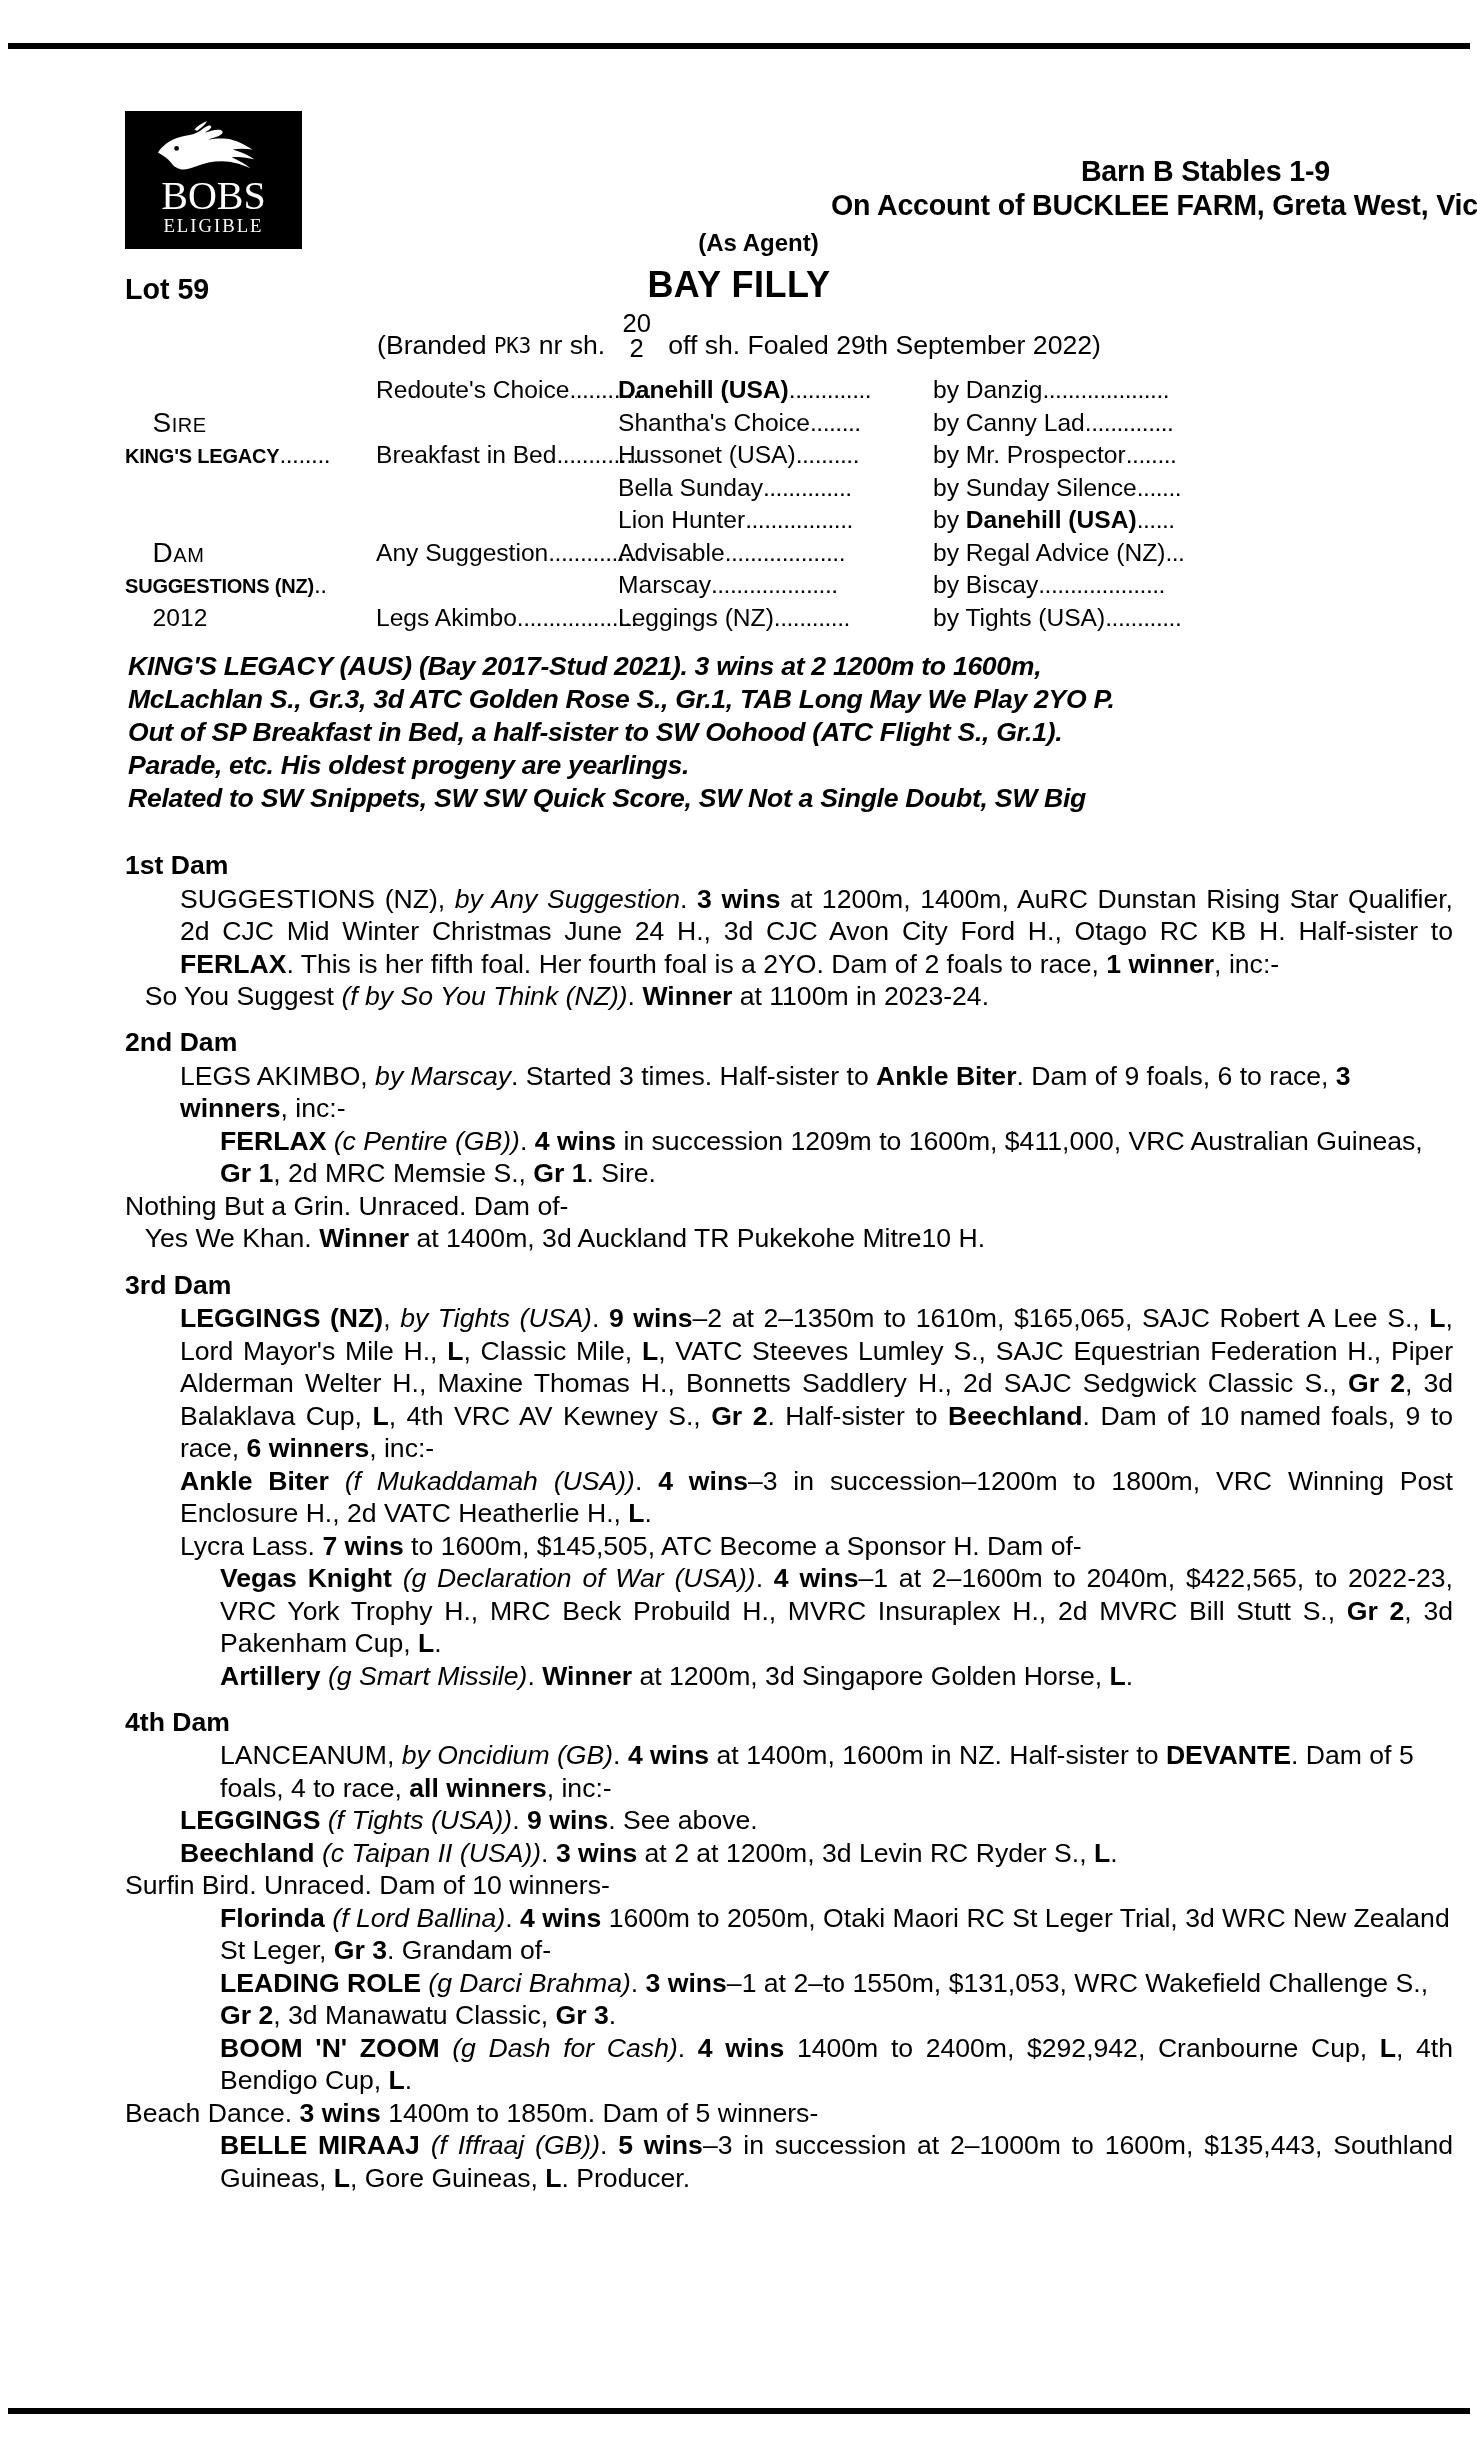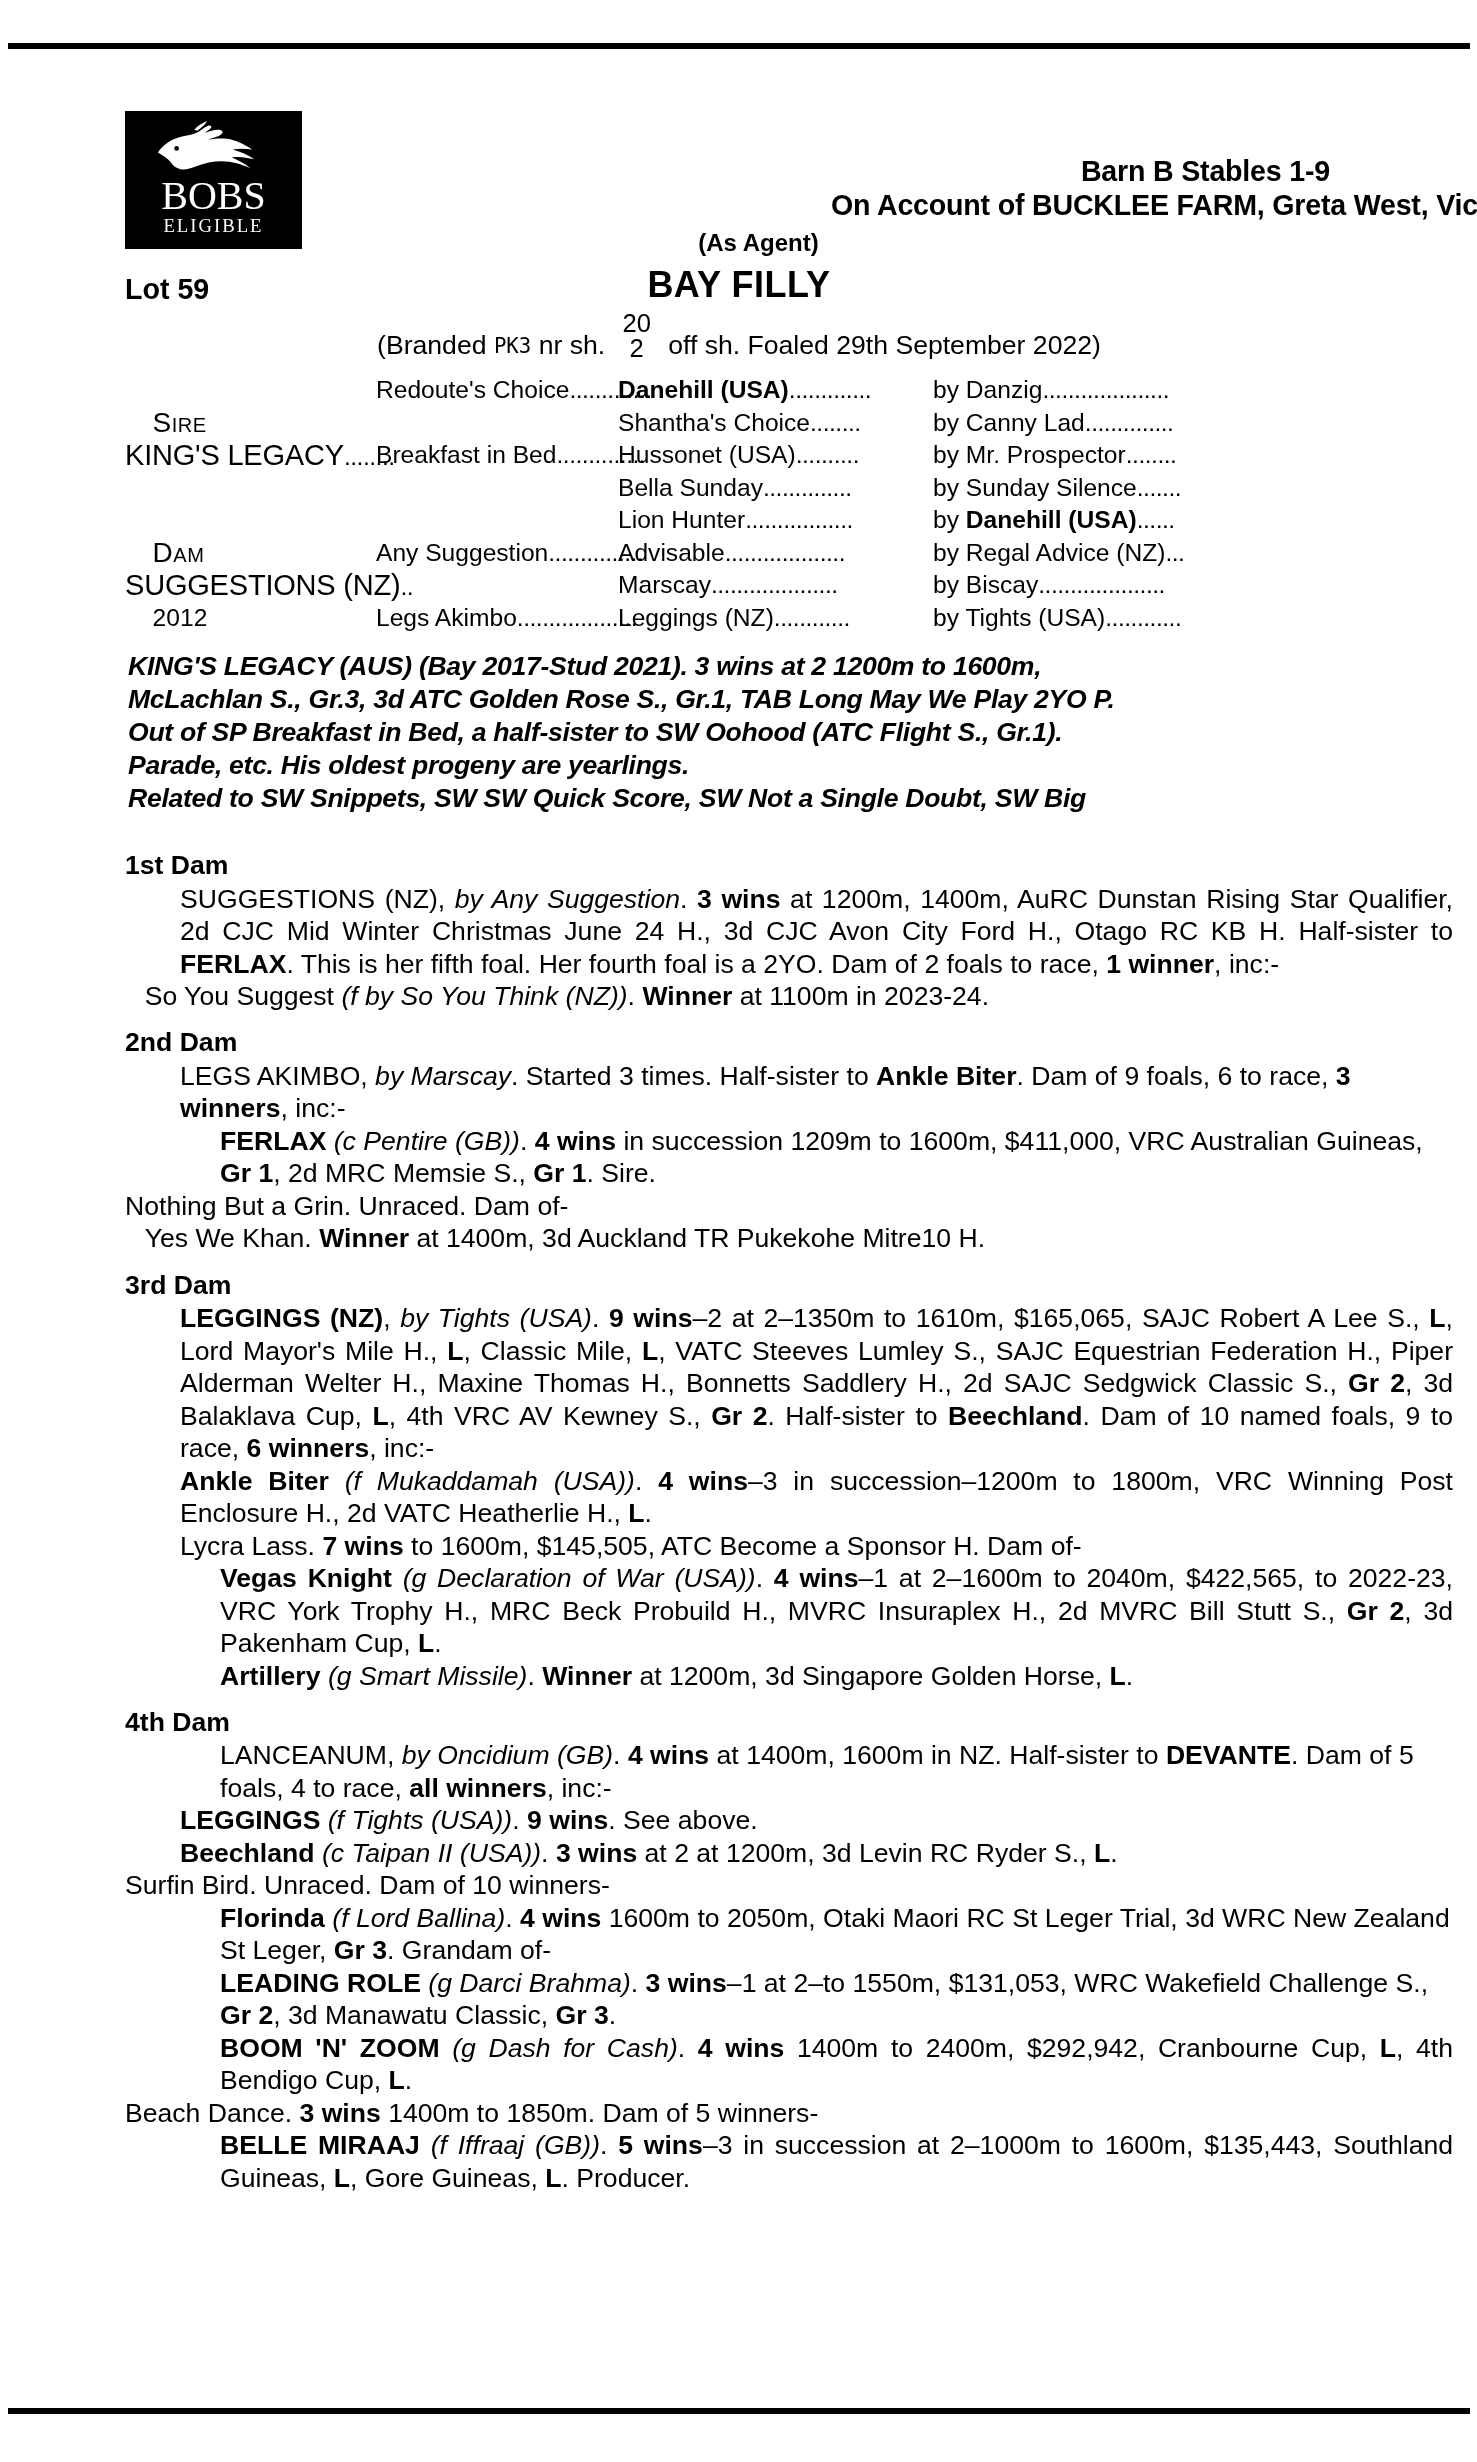--- a/index.html
+++ b/index.html
@@ -159,21 +159,21 @@
     position: absolute;
     left: 808px; top: 0;
     width: 325px;
   }
 
   .smallcaps {
     font-size: 28px;
     font-variant: small-caps;
     letter-spacing: 0.5px;
   }
-  .nm-bold { font-weight: normal; font-size: 29px; letter-spacing: -0.2px; }
+  .nm-bold { font-weight: bold; font-size: 20px; letter-spacing: -0.2px; }
   .leader { letter-spacing: -0.5px; }
 
   .ped-row { white-space: nowrap; height: 32.5px; }
 
   
   .blurb {
     position: absolute;
     left: 128px; top: 650px;
     width: 1325px;
     font-size: 26.6px;

